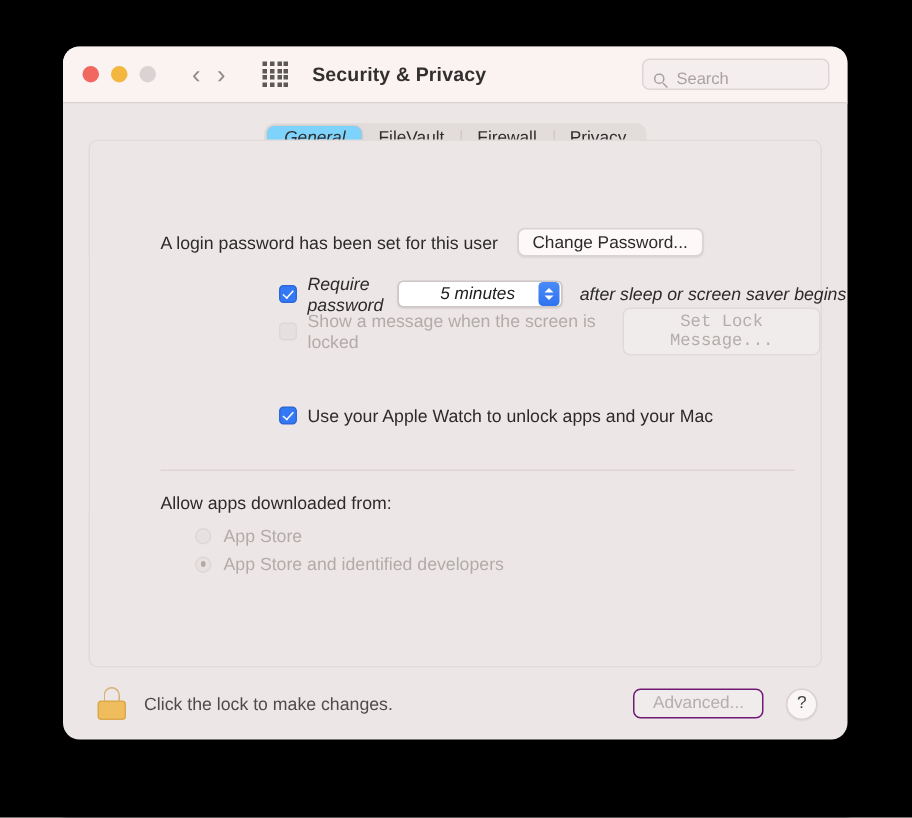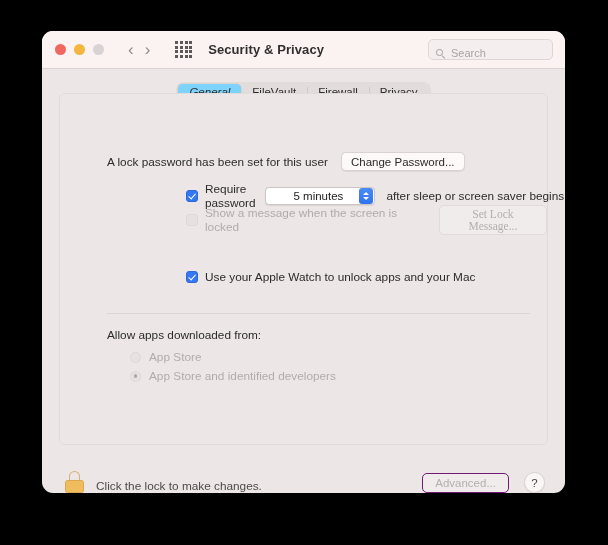--- a/index.html
+++ b/index.html
@@ -244,21 +244,21 @@
     width: 3.2px; height: 6.2px;
     border: solid #ffffff;
     border-width: 0 1.6px 1.6px 0;
     transform: rotate(42deg);
   }
   .cb.unchecked-disabled {
     background: #e6e1e0;
     border: 1px solid #ded8d7;
   }
 
-  #require-password-row { left: 126px; top: 88px; }
+  #require-password-row { left: 126px; top: 88px; font-style: italic; }
   #require-password-label {
     font-size: 11.8px;
     color: #2c2b2a;
     margin-left: 7px;
   }
   #sleep-delay-popup {
     margin-left: 10px;
     display: flex;
     align-items: center;
     background: #ffffff;
@@ -309,21 +309,21 @@
   #show-message-label {
     font-size: 11.8px;
     color: #b2abaa;
     margin-left: 7px;
   }
   #set-lock-message-button {
     margin-left: 11px;
     background: #f1ecec;
     border: 1px solid #e0dad9;
     border-radius: 5px;
-    font-family: Liberation Serif, serif;
+    font-family: Liberation Mono, monospace;
     font-size: 11.5px;
     color: #b4adac;
     padding: 2px 8px;
     cursor: default;
   }
 
   #apple-watch-row { left: 126px; top: 133px; margin-top: 43px; }
   #apple-watch-label {
     font-size: 11.8px;
     color: #2c2b2a;
@@ -381,21 +381,21 @@
   }
 
   
   #bottom-bar {
     position: absolute;
     left: 0;
     top: 414px;
     width: 523px;
     height: 48px;
     display: flex;
-    align-items: flex-end;
+    align-items: center;
   }
 
   #lock-button {
     margin-left: 23px;
     width: 19px; height: 22px;
     position: relative;
     flex: none;
     cursor: default;
   }
   #lock-shackle {
@@ -517,21 +517,21 @@
       <div class="tab selected">General</div>
       <div class="tab">FileVault</div>
       <div class="tab">Firewall</div>
       <div class="tab">Privacy</div>
     </div>
   </div>
 
   <div id="content-panel">
 
     <div class="row" id="login-password-row">
-      <span id="login-password-text">A lock password has been set for this user</span>
+      <span id="login-password-text">A login password has been set for this user</span>
       <button id="change-password-button">Change Password...</button>
     </div>
 
     <div class="row" id="require-password-row">
       <span class="cb checked"></span>
       <span id="require-password-label">Require password</span>
       <div id="sleep-delay-popup">
         <span id="sleep-delay-value">5 minutes</span>
         <span id="sleep-delay-stepper">
           <span class="stepper-arrow up"></span>

